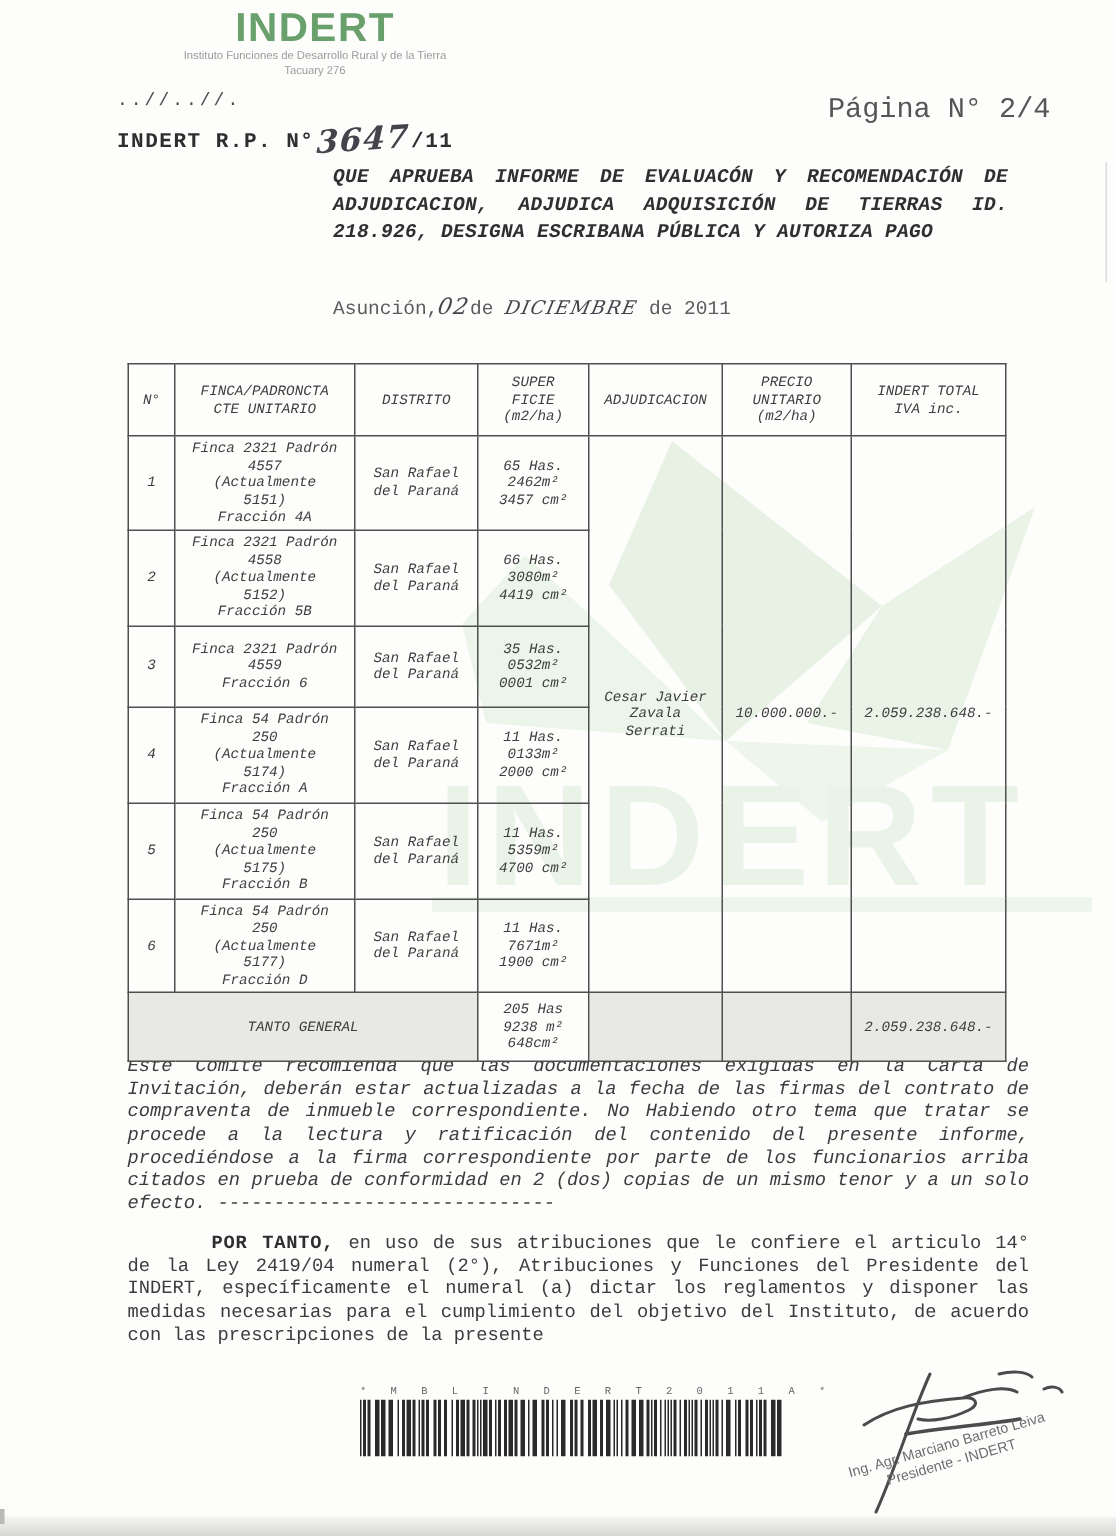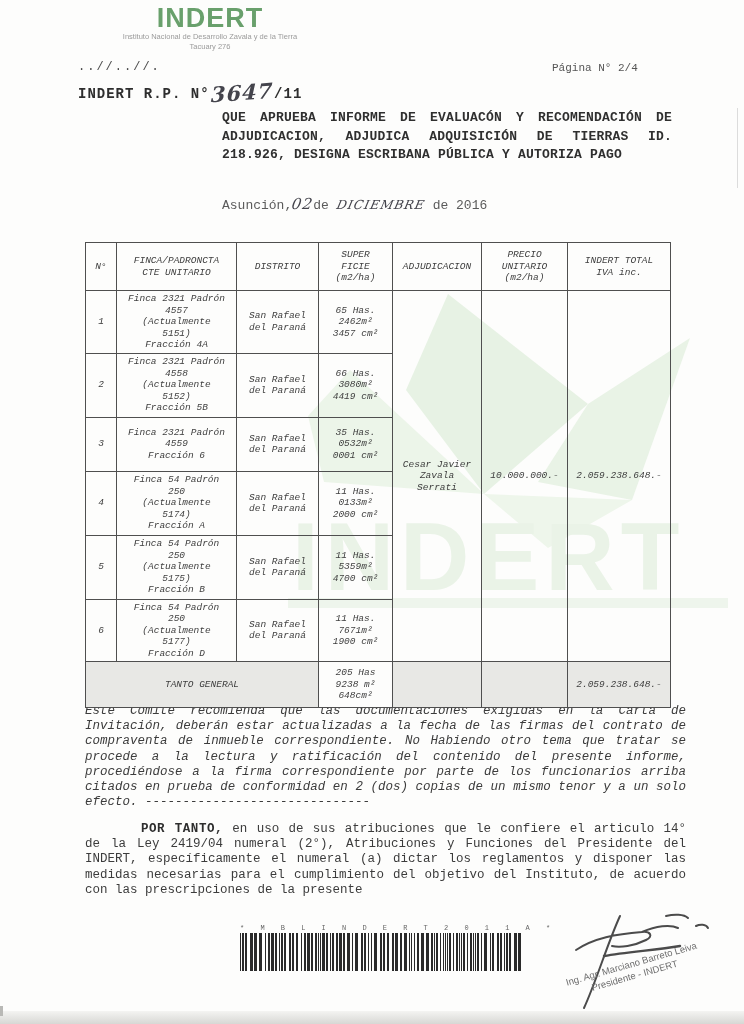--- a/index.html
+++ b/index.html
@@ -9,32 +9,32 @@
     font-family:"Liberation Mono","DejaVu Sans Mono",monospace;
     color:#3a3a3a;
   }
   
   .logo-block{position:absolute; top:4px; left:85px; width:250px; text-align:center;}
   .logo-text{font-family:"Liberation Sans","DejaVu Sans",sans-serif; font-weight:bold;
     font-size:27px; letter-spacing:1px; color:#69a06c; line-height:28px;}
   .logo-sub{font-family:"Liberation Sans","DejaVu Sans",sans-serif; font-size:7.5px;
     color:#9b9b9b; line-height:10px;}
   .cont-mark{position:absolute; top:60px; left:78px; font-size:12px; letter-spacing:2px; color:#4a4a4a;}
-  .page-num{position:absolute; top:62px; left:552px; font-size:11px; color:#555;}
+  .page-num{position:absolute; top:62px; left:552px; font-size:19px; color:#555;}
   .resolution{position:absolute; top:80px; left:78px; font-size:14px; font-weight:600;
     letter-spacing:1px; color:#2e2e2e; white-space:nowrap;}
   .hand{font-family:"DejaVu Serif",serif; font-style:italic; color:#44444c;}
   .hand-number{display:inline-block; font-size:21px; transform:rotate(-4deg) skewX(-6deg);
     letter-spacing:1px; margin:0 1px; vertical-align:-2px;}
   .hand-day{display:inline-block; font-size:15px; transform:skewX(-10deg); letter-spacing:1px;}
   .hand-month{display:inline-block; font-size:12.5px; transform:skewX(-12deg); letter-spacing:1px;}
   
   .doc-title{position:absolute; top:109px; left:222px; width:450px;
     font-size:13px; font-weight:bold; color:#2f2f2f; line-height:18.5px;
-    text-align:justify; letter-spacing:0.2px;}
+    text-align:justify; letter-spacing:0.2px;font-style:italic;}
   .dateline{position:absolute; top:195px; left:222px; font-size:13px; color:#5b5b5b; white-space:nowrap;}
   
   .watermark{position:absolute; top:286px; left:288px; width:456px; height:336px; z-index:0; pointer-events:none;}
   
   .tbl-wrap{position:absolute; top:242px; left:85px; width:585px; z-index:1;}
   table.main{border-collapse:collapse; table-layout:fixed; width:585px;
     font-size:9.5px; font-style:italic; line-height:11.5px; color:#3e3e3e;}
   table.main td,table.main th{border:1px solid #4f4f4f; padding:2px 1px;
     text-align:center; vertical-align:middle; white-space:pre-line; font-weight:normal;
     overflow:hidden;}
@@ -76,32 +76,32 @@
     <polygon points="160,8 300,118 196,208 118,104" fill="#e7f2e4"></polygon>
     <polygon points="62,84 196,208 36,196 20,130" fill="#ecf5e9"></polygon>
     <polygon points="300,118 402,52 344,214 250,196" fill="#e9f3e6"></polygon>
     <polygon points="196,208 344,214 260,262" fill="#eef6eb"></polygon>
     <text x="4" y="304" font-family="Liberation Sans, sans-serif" font-weight="bold" font-size="96" letter-spacing="6" fill="#eaf3e7">INDERT</text>
     <rect x="0" y="312" width="440" height="10" fill="#eef5ec"></rect>
   </svg>
 
   <div class="logo-block">
     <div class="logo-text">INDERT</div>
-    <div class="logo-sub">Instituto Nacional de Desarrollo Zavala y de la Tierra</div>
+    <div class="logo-sub">Instituto Funciones de Desarrollo Rural y de la Tierra</div>
     <div class="logo-sub">Tacuary 276</div>
   </div>
 
   <div class="cont-mark">..//..//.</div>
   <div class="page-num">Página N° 2/4</div>
 
   <div class="resolution"><span>INDERT R.P. N°</span><span class="hand hand-number">3647</span><span>/11</span></div>
 
   <div class="doc-title">QUE APRUEBA INFORME DE EVALUACÓN Y RECOMENDACIÓN DE ADJUDICACION, ADJUDICA ADQUISICIÓN DE TIERRAS ID. 218.926, DESIGNA ESCRIBANA PÚBLICA Y AUTORIZA PAGO</div>
 
-  <div class="dateline"><span>Asunción,</span><span class="hand hand-day">02</span><span>de</span>&nbsp;<span class="hand hand-month">DICIEMBRE</span>&nbsp;<span>de 2016</span></div>
+  <div class="dateline"><span>Asunción,</span><span class="hand hand-day">02</span><span>de</span>&nbsp;<span class="hand hand-month">DICIEMBRE</span>&nbsp;<span>de 2011</span></div>
 
   <div class="tbl-wrap">
     <table class="main">
       <colgroup>
         <col style="width:31px">
           <col style="width:120px">
           <col style="width:82px">
         <col style="width:74px">
           <col style="width:89px">
           <col style="width:86px">

